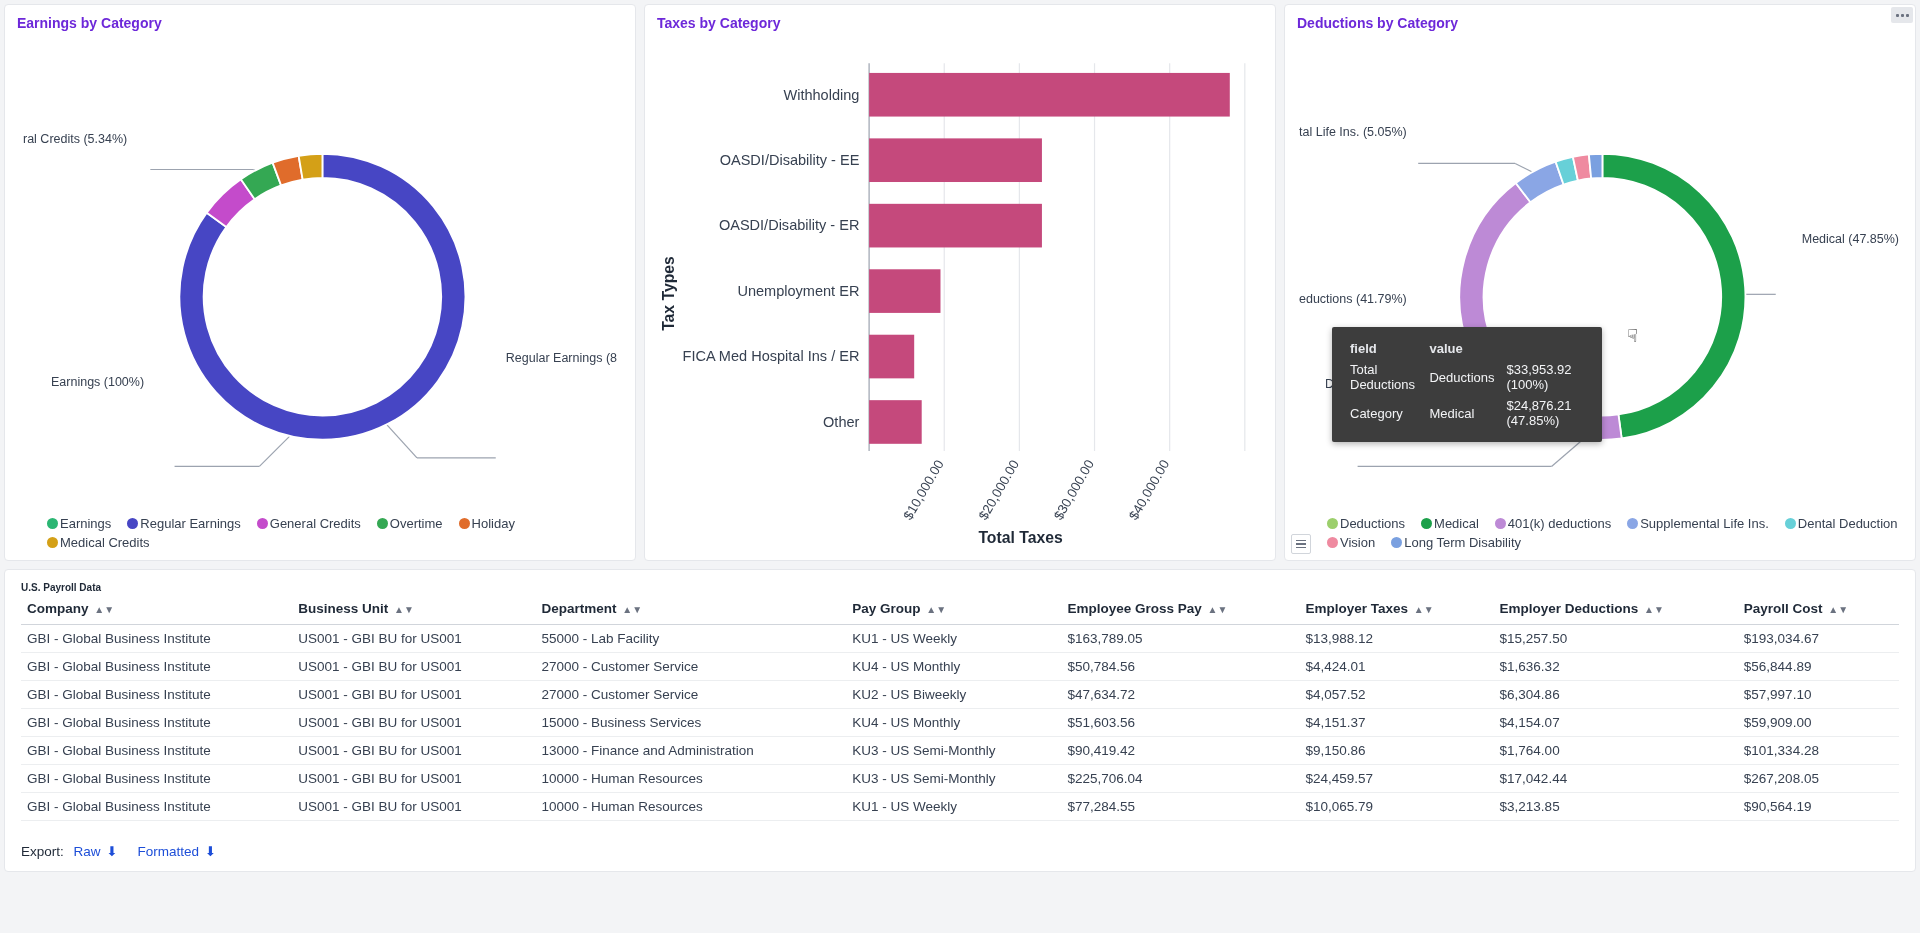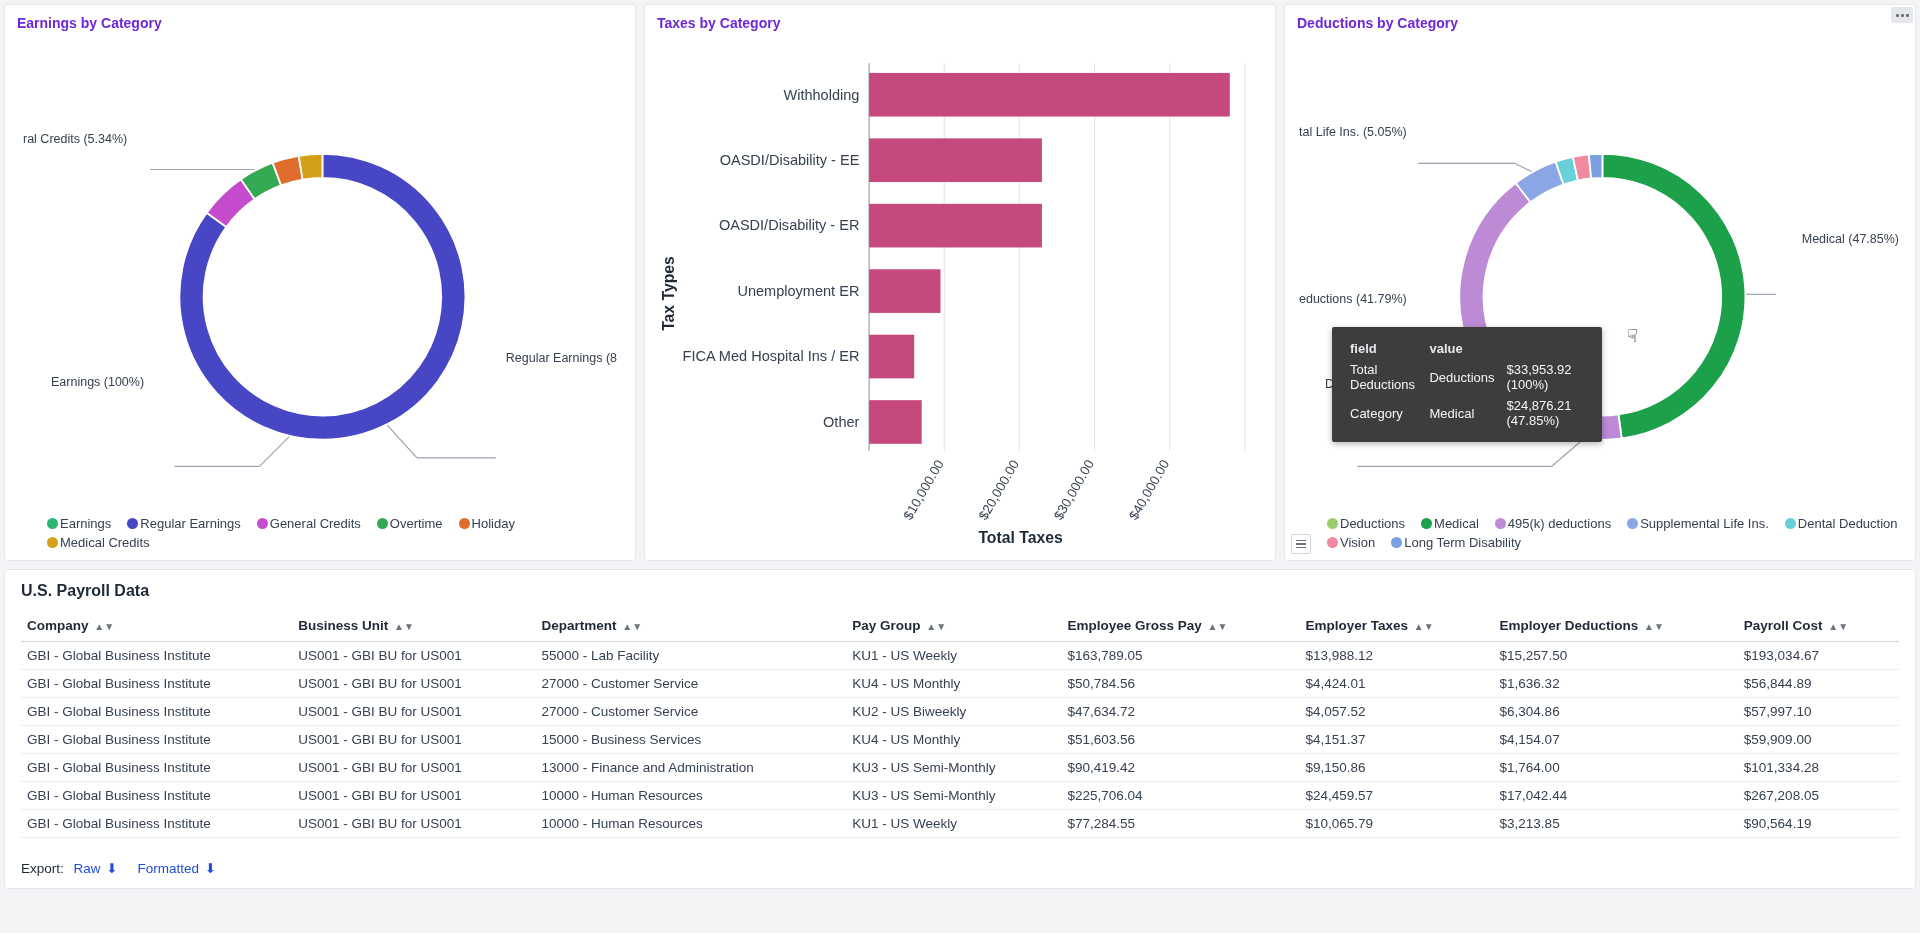--- a/index.html
+++ b/index.html
@@ -19,21 +19,21 @@
   .more-btn { position: absolute; top: 2px; right: 2px; width: 22px; height: 16px; background: #e5e7eb; border-radius: 2px; display: flex; align-items: center; justify-content: center; gap: 2px; cursor: pointer; }
   .more-btn span { width: 3px; height: 3px; background: #6b7280; border-radius: 1px; }
   .list-btn { position: absolute; left: 6px; bottom: 6px; width: 20px; height: 20px; border: 1px solid #d1d5db; border-radius: 2px; display: flex; flex-direction: column; justify-content: center; align-items: center; gap: 2px; cursor: pointer; background:#fff; }
   .list-btn i { width: 10px; height: 1.5px; background: #6b7280; display: block; }
   .tooltip { position: absolute; background: #3d3d3d; color: #f3f4f6; font-size: 13px; border-radius: 2px; padding: 10px 14px; z-index: 10; box-shadow: 0 2px 6px rgba(0,0,0,.3); }
   .tooltip table td { padding: 2px 10px 2px 0; }
   .tooltip .hdr { font-weight: 600; color: #e5e7eb; }
   .cursor-hand { position:absolute; font-size:18px; color:#000; z-index:11; }
   
   .table-card { background:#fff; border:1px solid #e5e7eb; border-radius:4px; padding:12px 16px; }
-  .table-title { font-size:16px; font-weight:700; margin-bottom:10px; }
+  .table-title { font-size:10px; font-weight:700; }
   table.data { width:100%; border-collapse:collapse; font-size:13.5px; }
   table.data th { text-align:left; font-weight:700; padding:8px 6px; border-bottom:1px solid #d1d5db; color:#1f2937; white-space:nowrap; cursor:pointer; }
   table.data th .sort { font-size:10px; color:#6b7280; margin-left:2px; }
   table.data td { padding:6px 6px; border-bottom:1px solid #eceef0; color:#374151; }
   .export { margin-top:22px; font-size:13.5px; }
   .export a { color:#1d4ed8; text-decoration:none; margin-left:6px; margin-right:10px; }
   .export .dl { display:inline-block; margin-left:2px; }
 </style>
 </head>
 <body>
@@ -188,21 +188,21 @@
         <span class="legend-item">
           <span class="swatch" style="background: rgb(156, 207, 108);"></span>
           <span>Deductions</span>
         </span>
         <span class="legend-item">
           <span class="swatch" style="background: rgb(28, 160, 74);"></span>
           <span>Medical</span>
         </span>
         <span class="legend-item">
           <span class="swatch" style="background: rgb(189, 138, 214);"></span>
-          <span>495(k) deductions</span>
+          <span>401(k) deductions</span>
         </span>
         <span class="legend-item">
           <span class="swatch" style="background: rgb(138, 166, 229);"></span>
           <span>Supplemental Life Ins.</span>
         </span>
         <span class="legend-item">
           <span class="swatch" style="background: rgb(103, 208, 216);"></span>
           <span>Dental Deduction</span>
         </span>
         <span class="legend-item">

